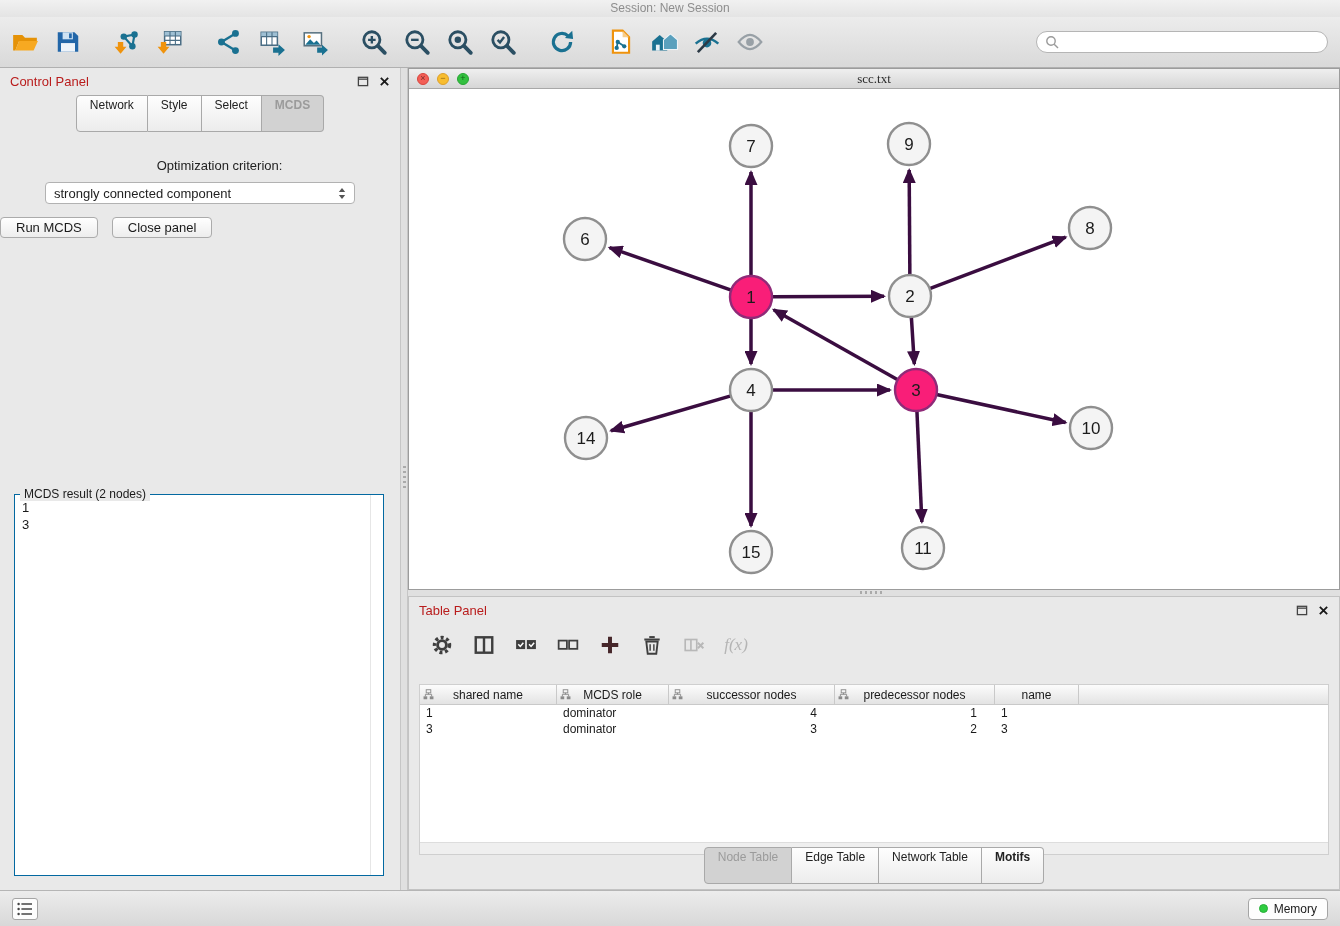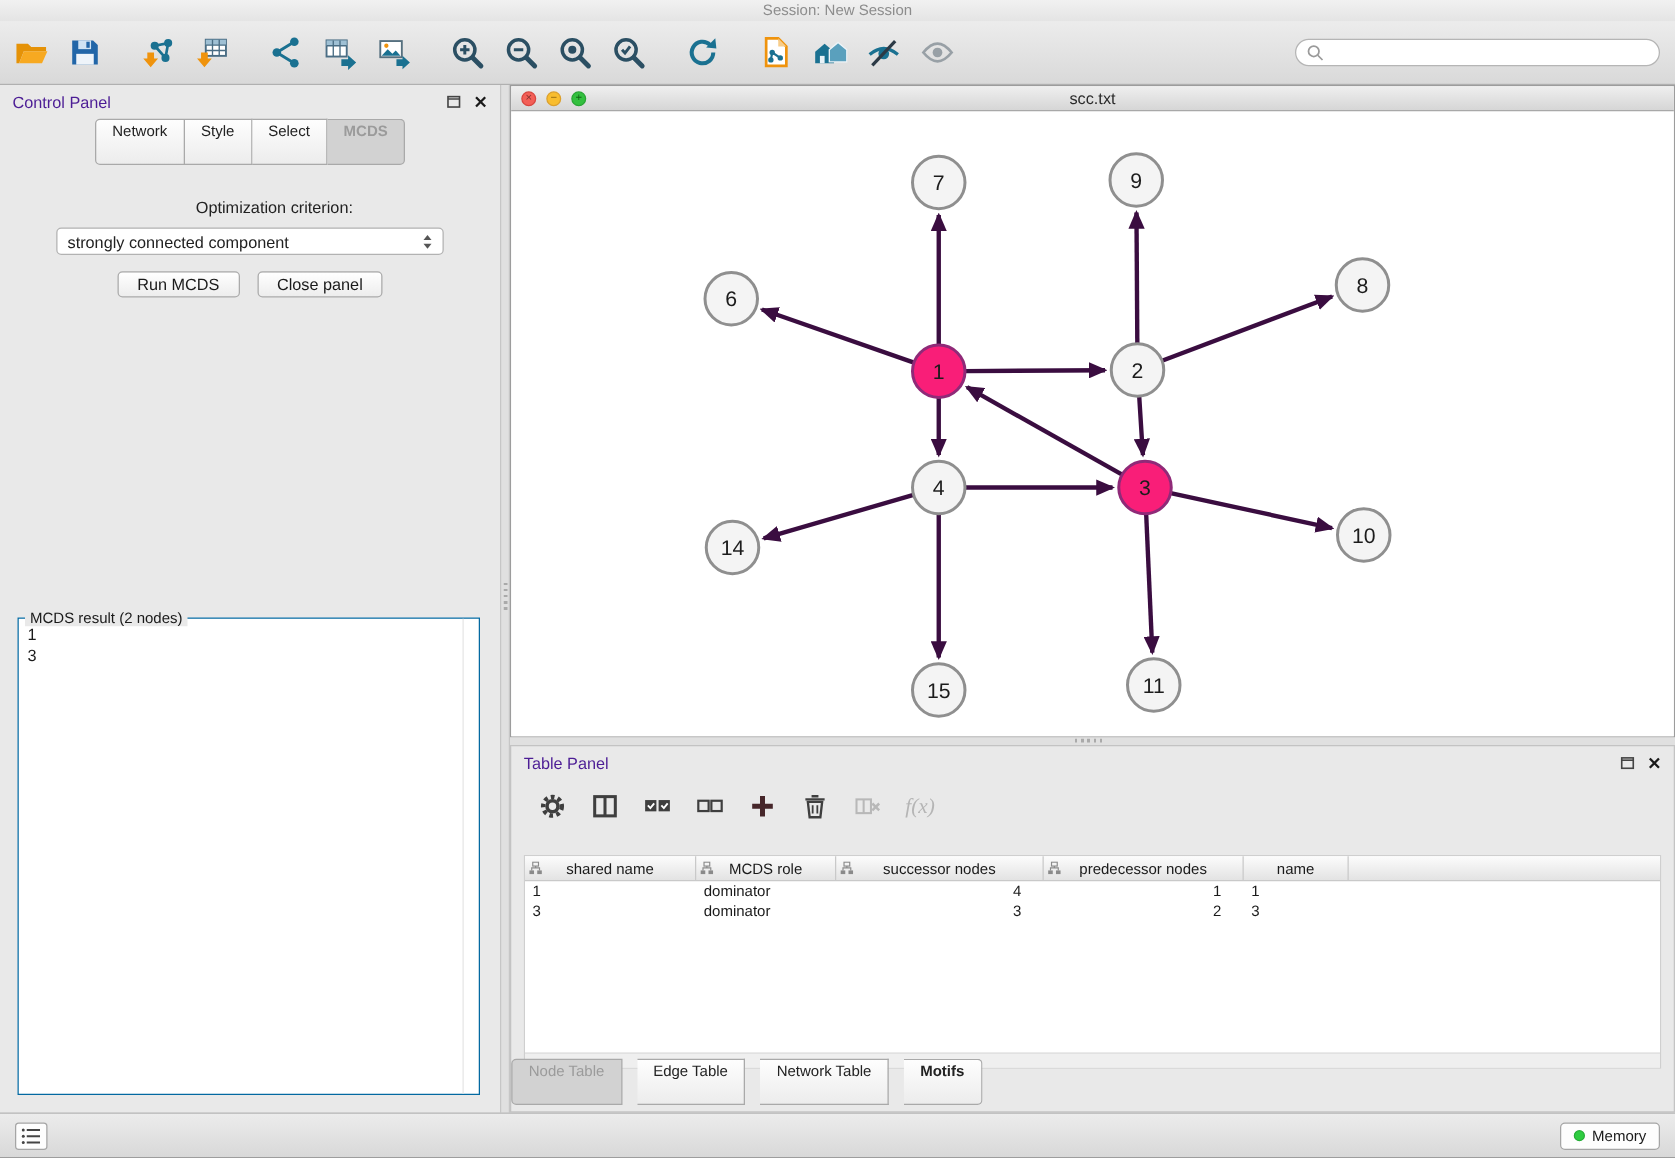--- a/index.html
+++ b/index.html
@@ -16,34 +16,34 @@
   .tb-groups{display:flex;align-items:center;}
   .tb-group{display:flex;align-items:center;gap:9px;margin-right:25px;}
   .tb-btn{width:34px;height:34px;display:flex;align-items:center;justify-content:center;
           background:transparent;border:none;cursor:pointer;padding:0;}
   .search-box{margin-left:auto;margin-right:12px;width:292px;height:22px;border:1px solid #b5b5b5;
               border-radius:11px;background:#fff;display:flex;align-items:center;padding:0 8px;gap:4px;}
   .search-input{border:none;outline:none;flex:1;font-size:12px;font-family:"Liberation Sans",sans-serif;background:transparent;}
 
   
   .control-panel{position:absolute;left:0;top:68px;width:400px;height:822px;background:#e9e9e9;}
-  .panel-header{height:26px;display:flex;align-items:center;padding:0 10px;font-size:13px;color:#4c1d95;gap:10px;justify-content:flex-end;}
+  .panel-header{height:26px;display:flex;align-items:center;padding:0 10px;font-size:13px;color:#b91c1c;gap:10px;justify-content:flex-end;}
   .ph-spacer{flex:1;}
   .ph-icon{display:flex;align-items:center;cursor:pointer;}
   .tab-row{display:flex;justify-content:center;margin-top:1px;}
   .tab{height:37px;line-height:19px;padding:0 13px;background:linear-gradient(#fefefe,#ececec);
        border:1px solid #a9a9a9;border-left:none;font-size:12px;cursor:pointer;color:#222;}
   .tab:first-child{border-left:1px solid #a9a9a9;border-radius:4px 0 0 4px;}
   .tab:last-child{border-radius:0 4px 4px 0;font-weight:bold;}
   .tab.active{background:#d2d2d2;color:#9b9b9b;}
   .opt-label{text-align:center;margin-top:26px;font-size:13px;padding-left:39px;}
   .dropdown{margin:9px auto 0;width:310px;height:22px;background:#fff;border:1px solid #b2b2b2;
             border-radius:4px;display:flex;align-items:center;padding:0 8px;font-size:13px;cursor:pointer;}
   .dd-arrows{margin-left:auto;display:flex;align-items:center;}
-  .btn-row{display:flex;justify-content:center;gap:14px;margin-top:13px;}
+  .btn-row{display:flex;justify-content:flex-start;gap:14px;margin-top:13px;}
   .btn{height:21px;padding:0 15px;border:1px solid #ababab;border-radius:4px;
        background:linear-gradient(#ffffff,#ededed);font-size:13px;cursor:pointer;
        font-family:"Liberation Sans",sans-serif;color:#1a1a1a;}
   .result-box{position:absolute;left:14px;right:16px;top:426px;bottom:14px;background:#fff;border:1px solid #0369a1;}
   .result-label{position:absolute;top:-8px;left:5px;background:#e9e9e9;padding:0 4px;font-size:12px;color:#1a1a1a;}
   .result-list{padding:4px 7px;font-size:13px;line-height:17px;color:#1a1a1a;}
   .result-scroll{position:absolute;right:0;top:0;bottom:0;width:13px;border-left:1px solid #e6e6e6;}
 
   
   .v-splitter{position:absolute;left:400px;top:68px;width:8px;height:822px;background:#e0e0e0;
@@ -58,41 +58,41 @@
   .network-window{position:absolute;left:408px;top:68px;width:932px;height:522px;
                   border:1px solid #9c9c9c;background:#fff;}
   .net-titlebar{height:20px;background:linear-gradient(#efefef,#d6d6d6);border-bottom:1px solid #a8a8a8;
                 position:relative;display:flex;align-items:center;}
   .traffic{display:flex;gap:8px;margin-left:8px;z-index:2;}
   .tl{width:12px;height:12px;border-radius:50%;display:flex;align-items:center;justify-content:center;
       font-size:9px;line-height:1;color:rgba(60,20,20,.65);cursor:pointer;}
   .tl.red{background:#f35f57;border:1px solid #d8453e;}
   .tl.yellow{background:#f8bd2f;border:1px solid #dca02c;color:rgba(90,60,0,.7);}
   .tl.green{background:#33c03f;border:1px solid #28a534;color:rgba(0,60,0,.7);}
-  .net-title{position:absolute;left:0;right:0;text-align:center;font-size:13px;color:#2b2b2b;}
+  .net-title{position:absolute;left:0;right:0;text-align:center;font-size:13px;color:#2b2b2b;font-family:Liberation Serif, serif;}
   #graph-svg{display:block;background:#fff;}
 
   
   .table-panel{position:absolute;left:408px;top:596px;width:932px;height:294px;background:#e9e9e9;
                border:1px solid #c3c3c3;}
   .tp-toolbar{height:44px;display:flex;align-items:center;gap:16px;padding-left:20px;}
   .tp-btn{width:26px;height:26px;display:flex;align-items:center;justify-content:center;background:transparent;border:none;cursor:pointer;padding:0;}
   .fx{font-family:"Liberation Serif",serif;font-style:italic;font-size:17px;color:#b5b5b5;}
   .grid-wrap{position:absolute;top:72px;left:10px;right:10px;bottom:34px;background:#fff;
              border:1px solid #cfcfcf;display:flex;flex-direction:column;margin-top:15px;}
   .grid-header{display:flex;height:20px;background:linear-gradient(#fcfcfc,#e3e3e3);border-bottom:1px solid #c9c9c9;flex:none;}
   .gh-cell{position:relative;display:flex;align-items:center;justify-content:center;
            border-right:1px solid #c9c9c9;font-size:12px;color:#1a1a1a;cursor:pointer;}
   .gh-icon{position:absolute;left:3px;top:4px;display:flex;}
   .grid-body{flex:1;overflow:hidden;}
   .grid-row{display:flex;height:16px;line-height:16px;font-size:12px;color:#1a1a1a;cursor:default;}
   .g-cell{padding:0 6px;overflow:hidden;white-space:nowrap;}
   .g-cell.right{text-align:right;padding-right:18px;}
   .grid-hscroll{height:12px;background:#efefef;border-top:1px solid #ddd;flex:none;cursor:pointer;}
-  .table-tabs{position:absolute;bottom:5px;left:0;right:0;display:flex;gap:12px;}
+  .table-tabs{position:absolute;bottom:5px;left:0;right:0;display:flex;justify-content:center;}
 
   
   .statusbar{position:absolute;left:0;bottom:0;right:0;height:36px;
              background:linear-gradient(#ececec,#d8d8d8);border-top:1px solid #b5b5b5;
              display:flex;align-items:center;padding:0 12px;}
   .list-btn{width:26px;height:22px;border:1px solid #a5a5a5;border-radius:3px;background:#fdfdfd;
             display:flex;align-items:center;justify-content:center;cursor:pointer;}
   .memory-btn{margin-left:auto;height:22px;border:1px solid #a5a5a5;border-radius:4px;background:#fdfdfd;
               display:flex;align-items:center;gap:6px;padding:0 10px;font-size:12px;cursor:pointer;
               font-family:"Liberation Sans",sans-serif;color:#1a1a1a;}

